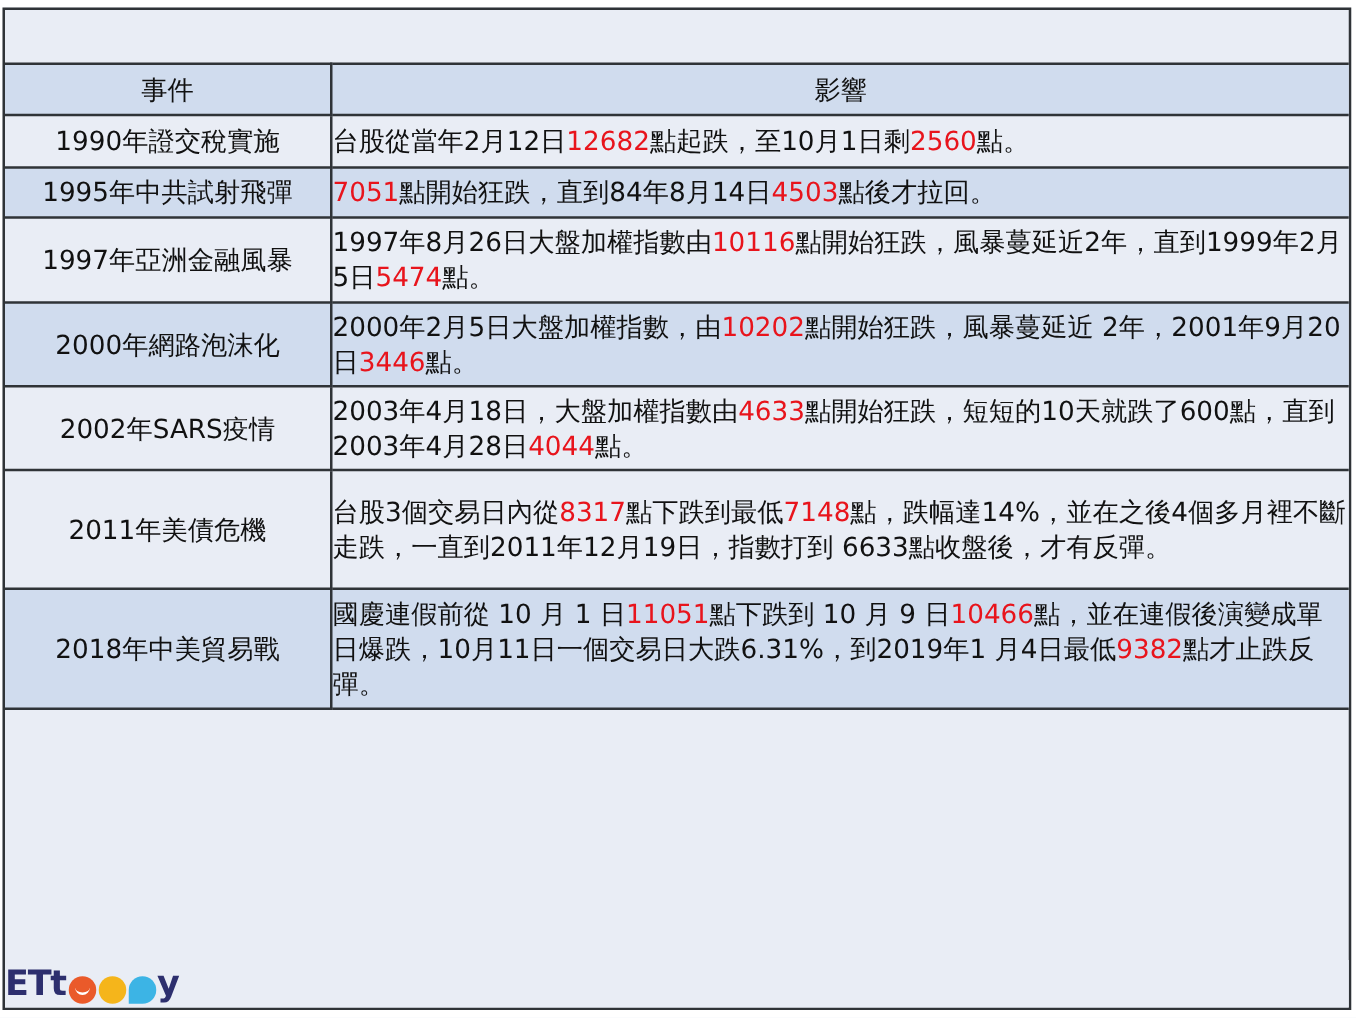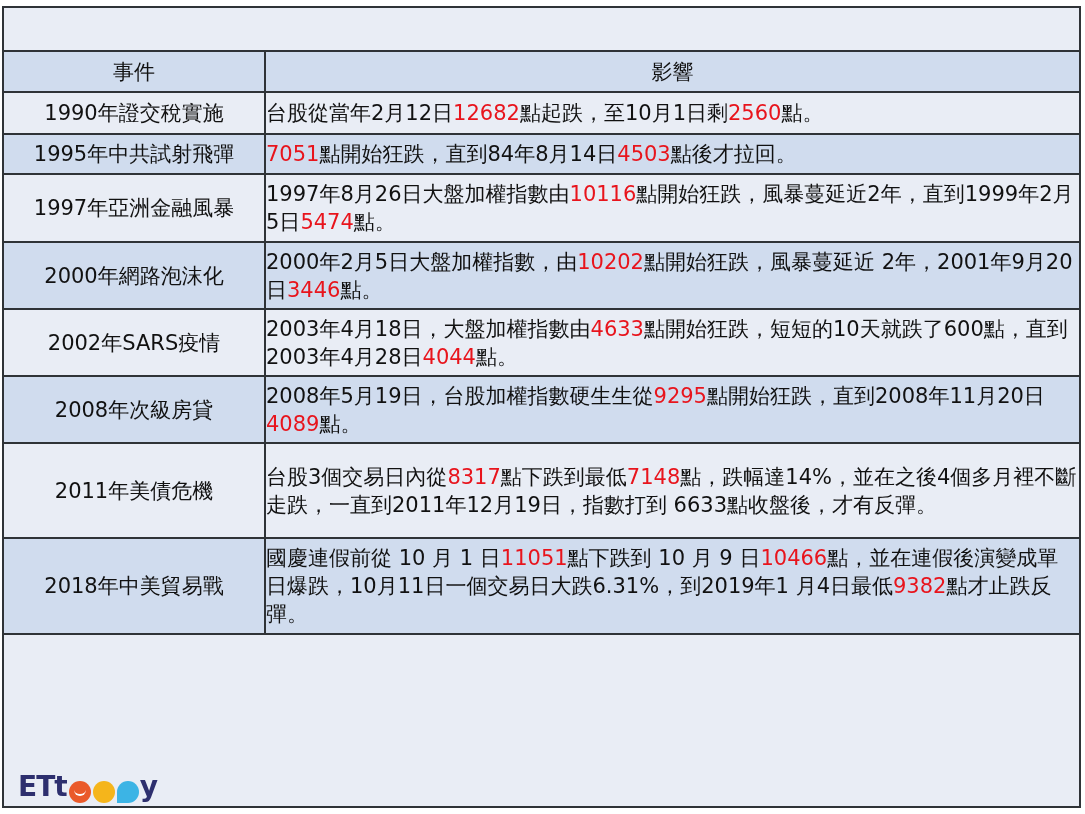--- a/index.html
+++ b/index.html
@@ -81,21 +81,20 @@
     .red { color: #e8141c; }
     .footer {
       position: absolute;
       left: 0;
       bottom: 0;
       width: 100%;
       height: 38px;
       background: #e9edf5;
       display: flex;
       align-items: center;
-      padding-left: 14px;
       box-sizing: border-box;
     }
     .logo {
       display: flex;
       align-items: flex-end;
       font-weight: bold;
       font-size: 28px;
       letter-spacing: -1px;
       line-height: 1;
     }
@@ -141,24 +140,20 @@
           <td class="impact"><span>1997年8月26日大盤加權指數由</span><span class="red">10116</span><span>點開始狂跌，風暴蔓延近2年，直到1999年2月5日</span><span class="red">5474</span><span>點。</span></td>
         </tr>
         <tr class="blue" style="height: 67px;">
           <td class="event">2000年網路泡沫化</td>
           <td class="impact"><span>2000年2月5日大盤加權指數，由</span><span class="red">10202</span><span>點開始狂跌，風暴蔓延近 2年，2001年9月20日</span><span class="red">3446</span><span>點。</span></td>
         </tr>
         <tr class="light" style="height: 67px;">
           <td class="event">2002年SARS疫情</td>
           <td class="impact"><span>2003年4月18日，大盤加權指數由</span><span class="red">4633</span><span>點開始狂跌，短短的10天就跌了600點，直到2003年4月28日</span><span class="red">4044</span><span>點。</span></td>
         </tr>
-        <tr class="blue" style="height: 67px;">
-          <td class="event">2008年次級房貸</td>
-          <td class="impact"><span>2008年5月19日，台股加權指數硬生生從</span><span class="red">9295</span><span>點開始狂跌，直到2008年11月20日</span><span class="red">4089</span><span>點。</span></td>
-        </tr>
         <tr class="light" style="height: 95px; padding-left: 36px;">
           <td class="event">2011年美債危機</td>
           <td class="impact"><span>台股3個交易日內從</span><span class="red">8317</span><span>點下跌到最低</span><span class="red">7148</span><span>點，跌幅達14%，並在之後4個多月裡不斷走跌，一直到2011年12月19日，指數打到 6633點收盤後，才有反彈。</span></td>
         </tr>
         <tr class="blue" style="height: 96px;">
           <td class="event">2018年中美貿易戰</td>
           <td class="impact"><span>國慶連假前從 10 月 1 日</span><span class="red">11051</span><span>點下跌到 10 月 9 日</span><span class="red">10466</span><span>點，並在連假後演變成單日爆跌，10月11日一個交易日大跌6.31%，到2019年1 月4日最低</span><span class="red">9382</span><span>點才止跌反彈。</span></td>
         </tr>
       </tbody>
   </table>

